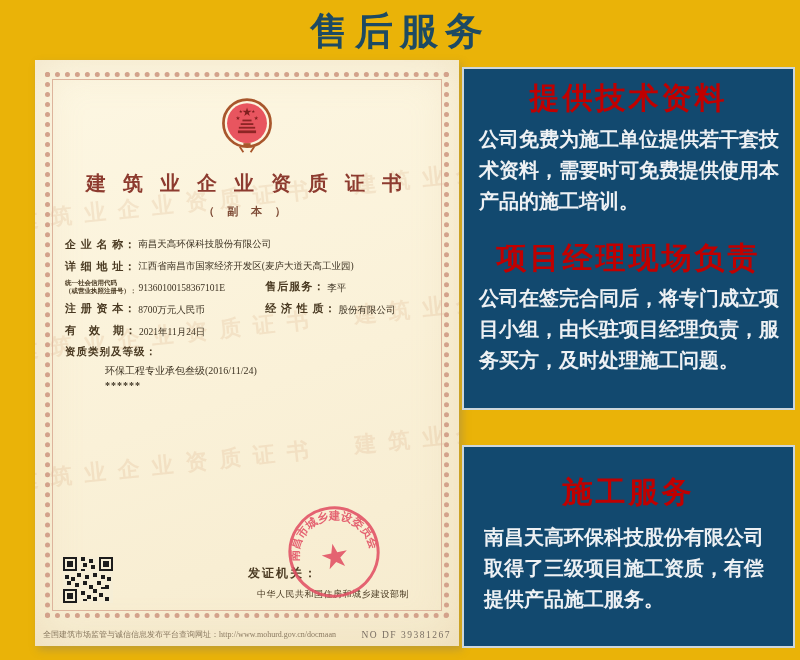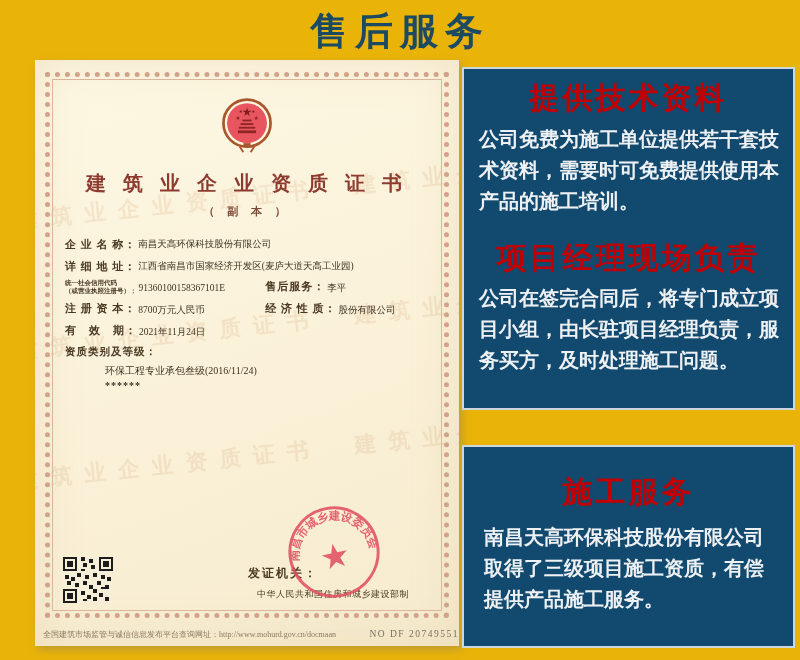--- a/index.html
+++ b/index.html
@@ -56,22 +56,22 @@
   .issuer-label { position:absolute; left:213px; top:505px; font-size:12px; font-weight:bold;
     letter-spacing:2px; color:#4a3a22; }
   .issue-date { position:absolute; left:255px; top:503px; font-size:12px; font-weight:bold;
     color:#3c3222; letter-spacing:2px; }
   .made-by { position:absolute; left:222px; top:528px; font-size:9px; color:#4a3a22; letter-spacing:.5px; }
 
   .seal { position:absolute; left:250px; top:443px; width:98px; height:98px;
     transform:rotate(-12deg); opacity:.88; }
   .qr { position:absolute; left:28px; top:497px; width:50px; height:46px; }
 
-  .cert-footer { position:absolute; left:8px; right:0; bottom:6px;
-    display:flex; justify-content:space-between; align-items:flex-start; }
+  .cert-footer { position:absolute; left:8px; right:8px; bottom:6px;
+    display:flex; justify-content:space-between; align-items:center; }
   .footer-query { font-size:8px; color:#8a7a60; }
   .footer-serial { font-size:9.5px; color:#7a6f63; letter-spacing:1.5px; }
 
   
   .svc-block {
     position:absolute; left:462px; width:333px;
     background:#12496f; border:2px solid #ccd6dc;
     display:flex; flex-direction:column;
   }
   .svc-a { top:67px; height:343px; }
@@ -219,21 +219,21 @@
       <rect x="1" y="1" width="5" height="5" fill="#f6eed6"></rect>
         <rect x="2" y="2" width="3" height="3" fill="#1c1c1c"></rect>
       <rect x="19" y="1" width="5" height="5" fill="#f6eed6"></rect>
         <rect x="20" y="2" width="3" height="3" fill="#1c1c1c"></rect>
       <rect x="1" y="17" width="5" height="5" fill="#f6eed6"></rect>
         <rect x="2" y="18" width="3" height="3" fill="#1c1c1c"></rect>
     </svg>
 
     <div class="cert-footer">
       <span class="footer-query">全国建筑市场监管与诚信信息发布平台查询网址：http://www.mohurd.gov.cn/docmaan</span>
-      <span class="footer-serial">NO DF  20749551</span>
+      <span class="footer-serial">NO DF  39381267</span>
     </div>
   </div>
 
   <div class="svc-block svc-a">
     <div class="svc-heading h1">提供技术资料</div>
     <div class="svc-body">公司免费为施工单位提供若干套技术资料，需要时可免费提供使用本产品的施工培训。</div>
     <div class="svc-heading h2">项目经理现场负责</div>
     <div class="svc-body">公司在签完合同后，将专门成立项目小组，由长驻项目经理负责，服务买方，及时处理施工问题。</div>
   </div>
 

